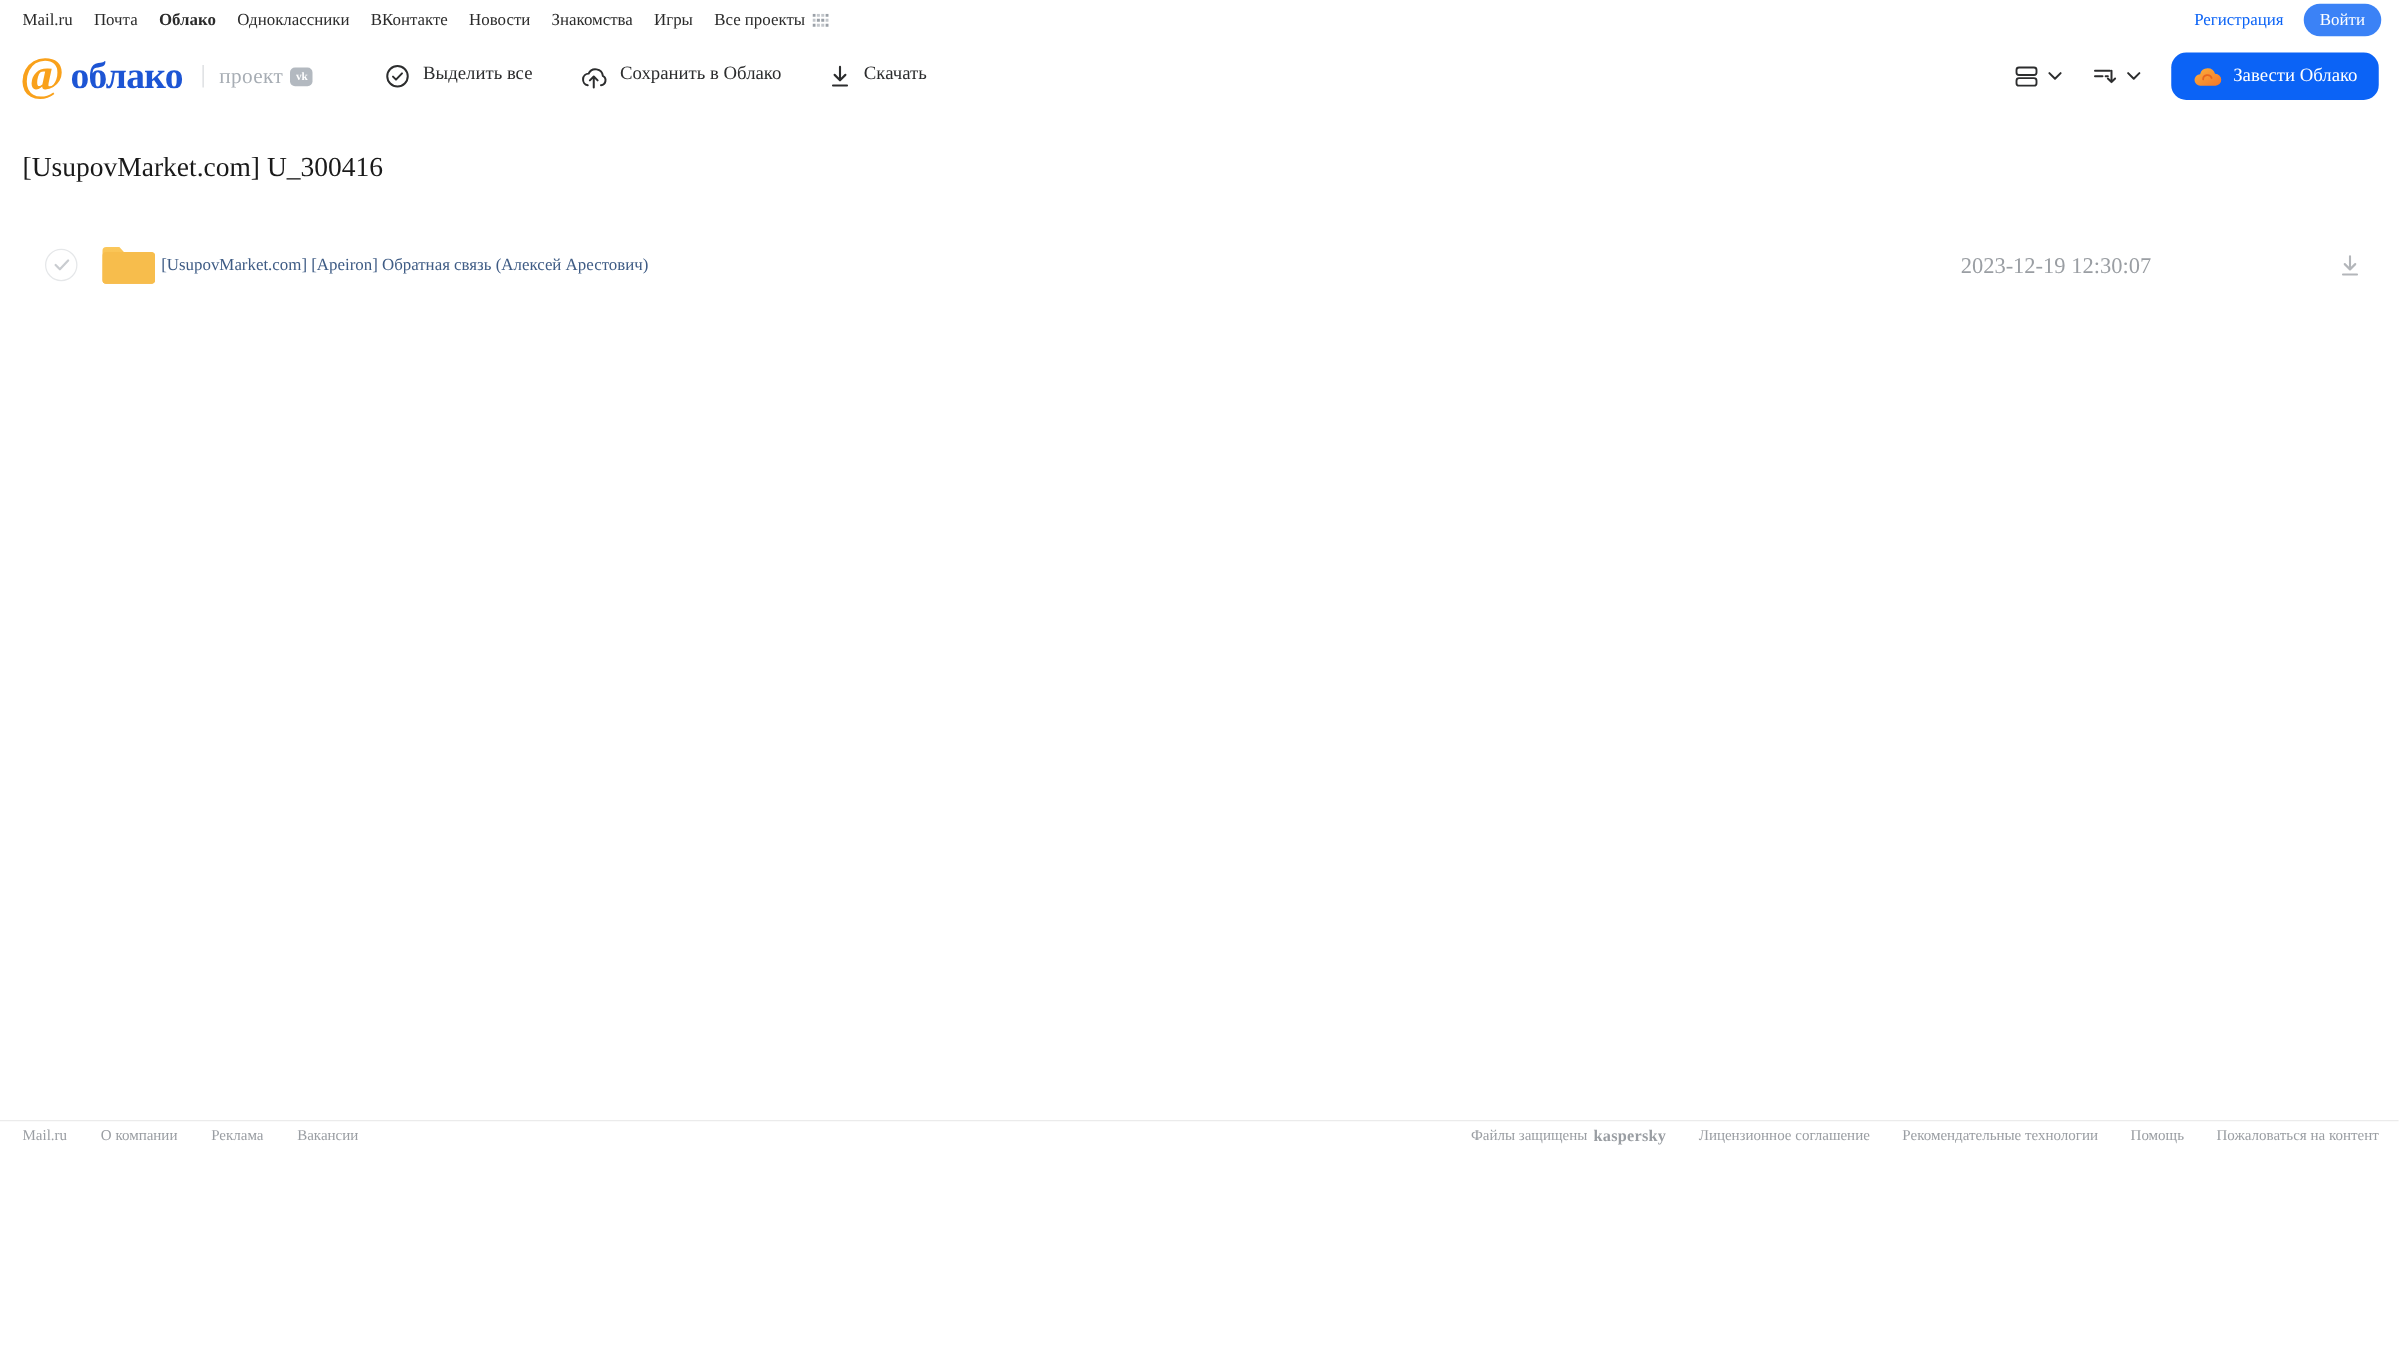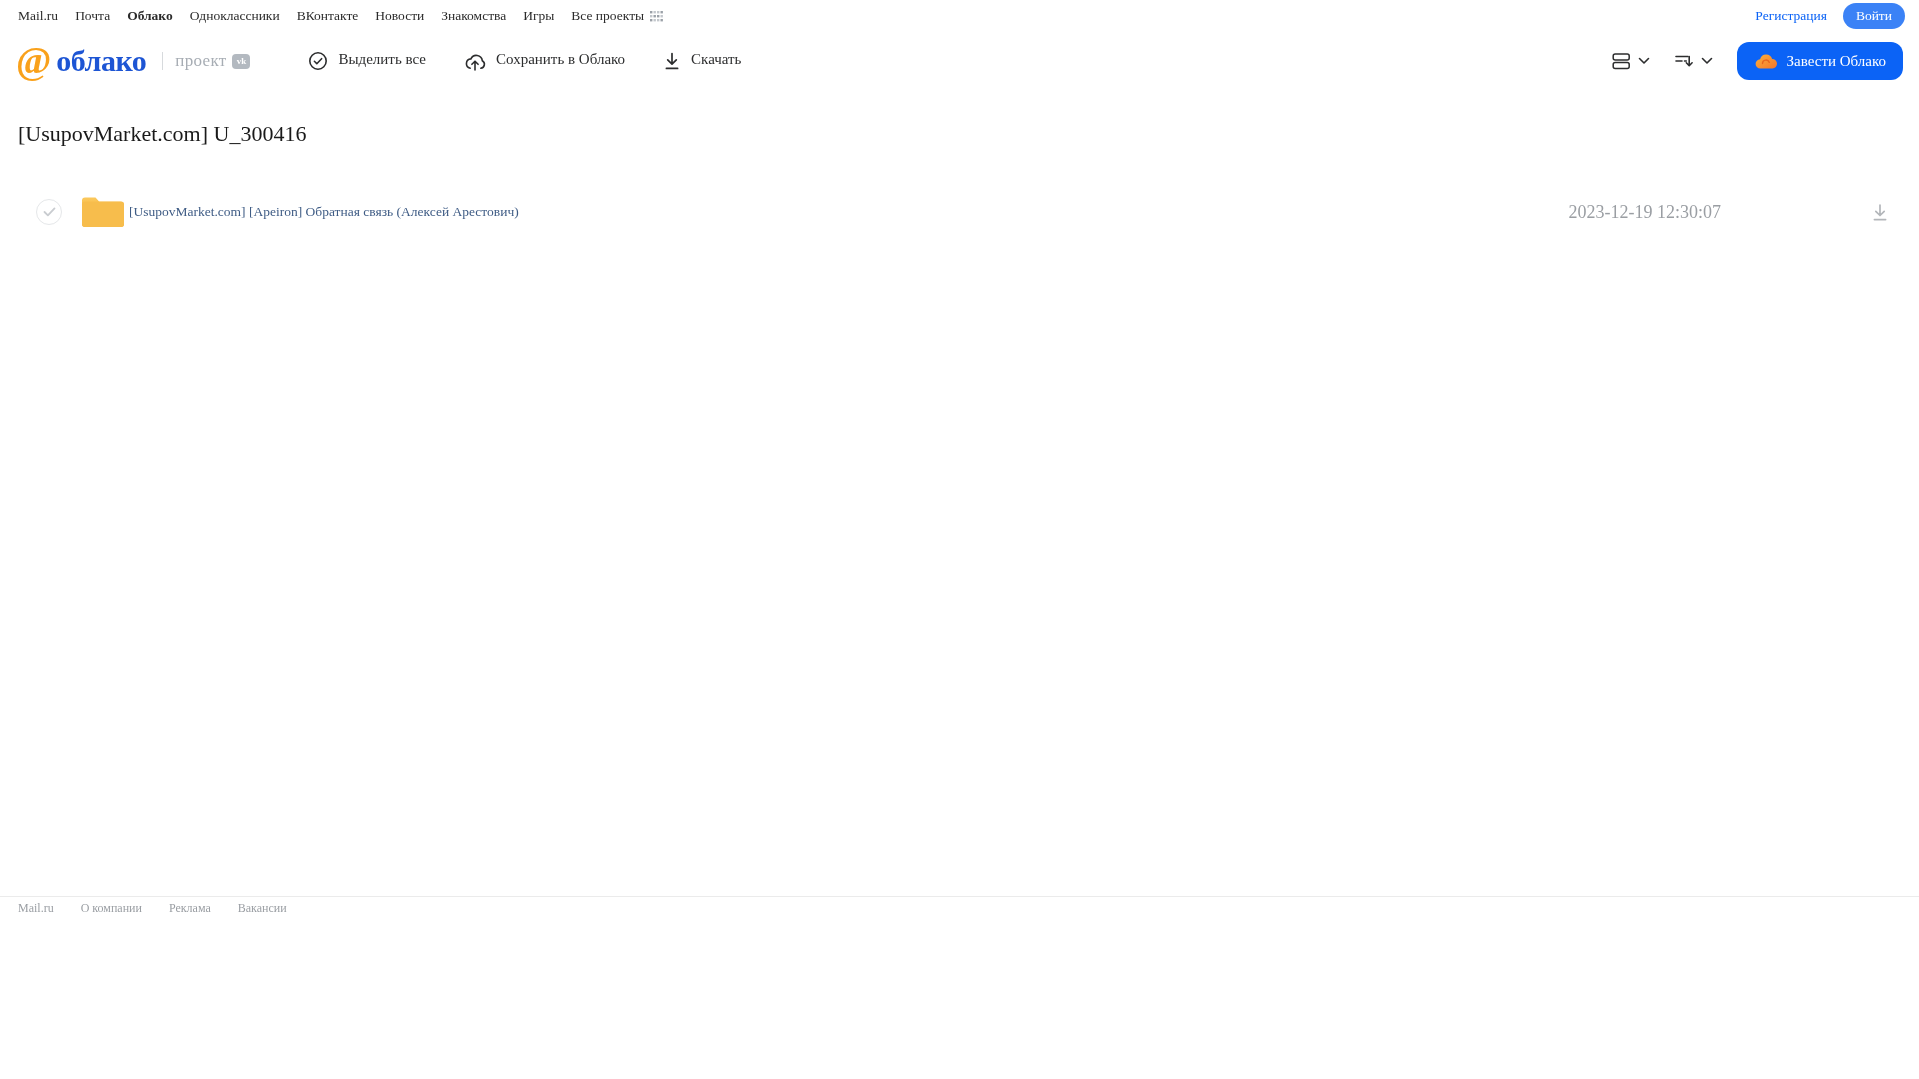--- a/index.html
+++ b/index.html
@@ -215,15 +215,25 @@
     </span>
   </div>
 
   <div class="footer">
     <span class="footer-left">
       <a>Mail.ru</a>
       <a>О компании</a>
       <a>Реклама</a>
       <a>Вакансии</a>
     </span>
+    <span class="footer-right">
+      <span class="kasp-wrap">
+        <span>Файлы защищены</span>
+        <a class="kaspersky">kaspersky</a>
+      </span>
+      <a>Лицензионное соглашение</a>
+      <a>Рекомендательные технологии</a>
+      <a>Помощь</a>
+      <a>Пожаловаться на контент</a>
+    </span>
   </div>
 
 </div>
 
 </body></html>

